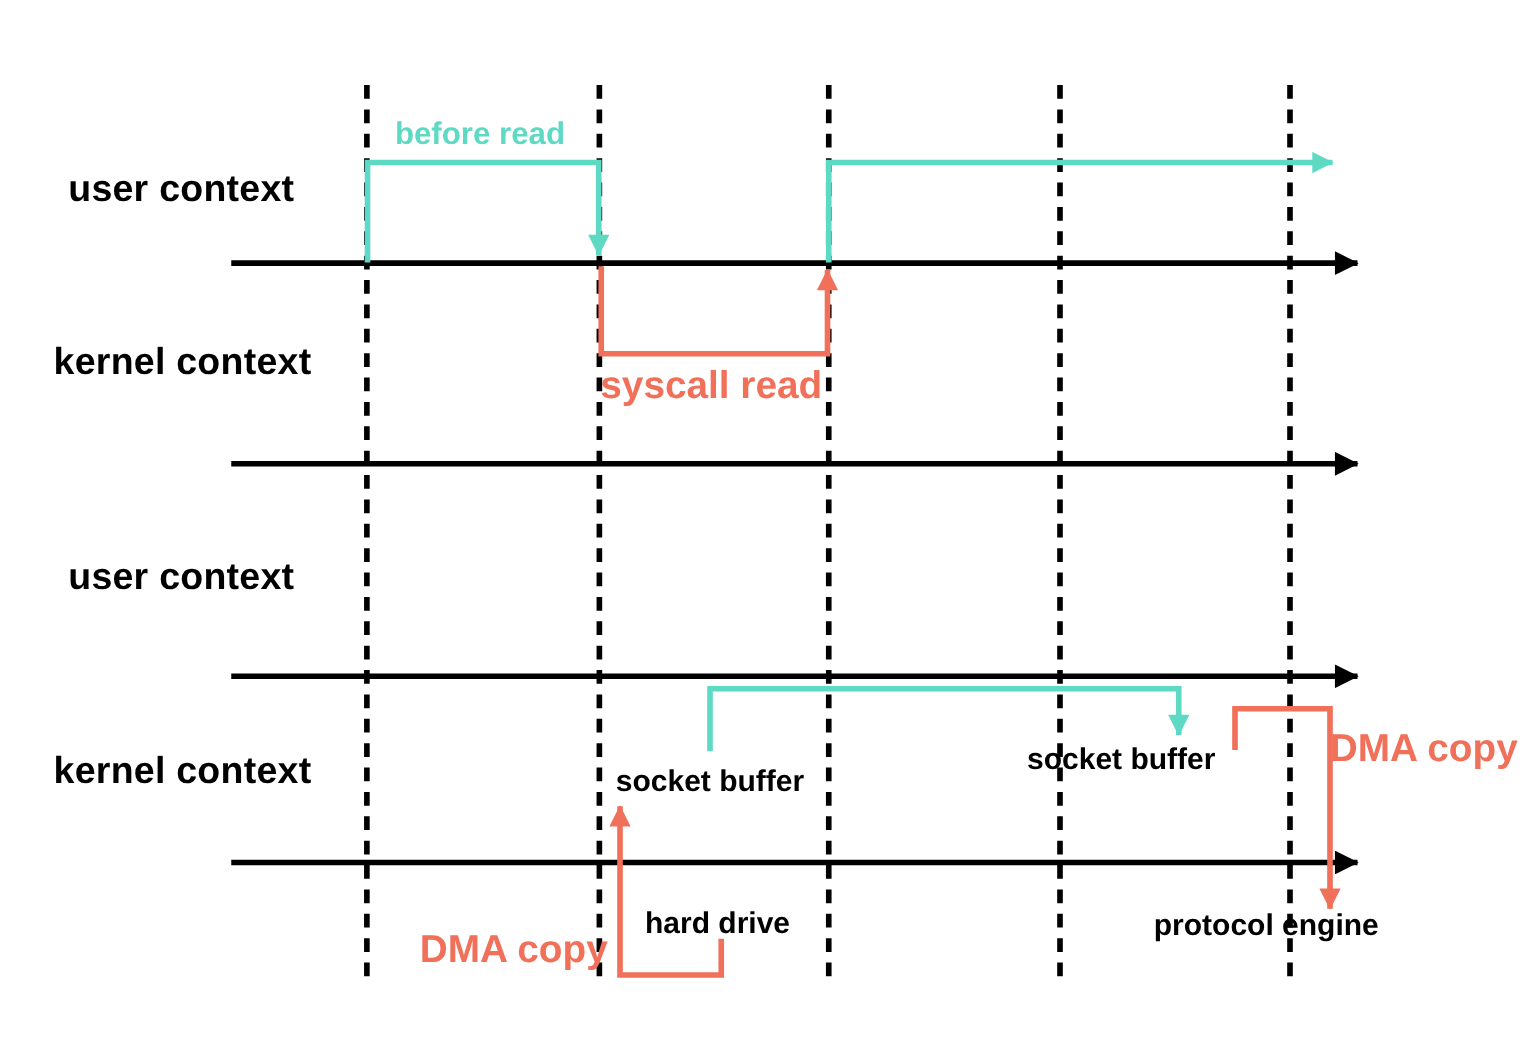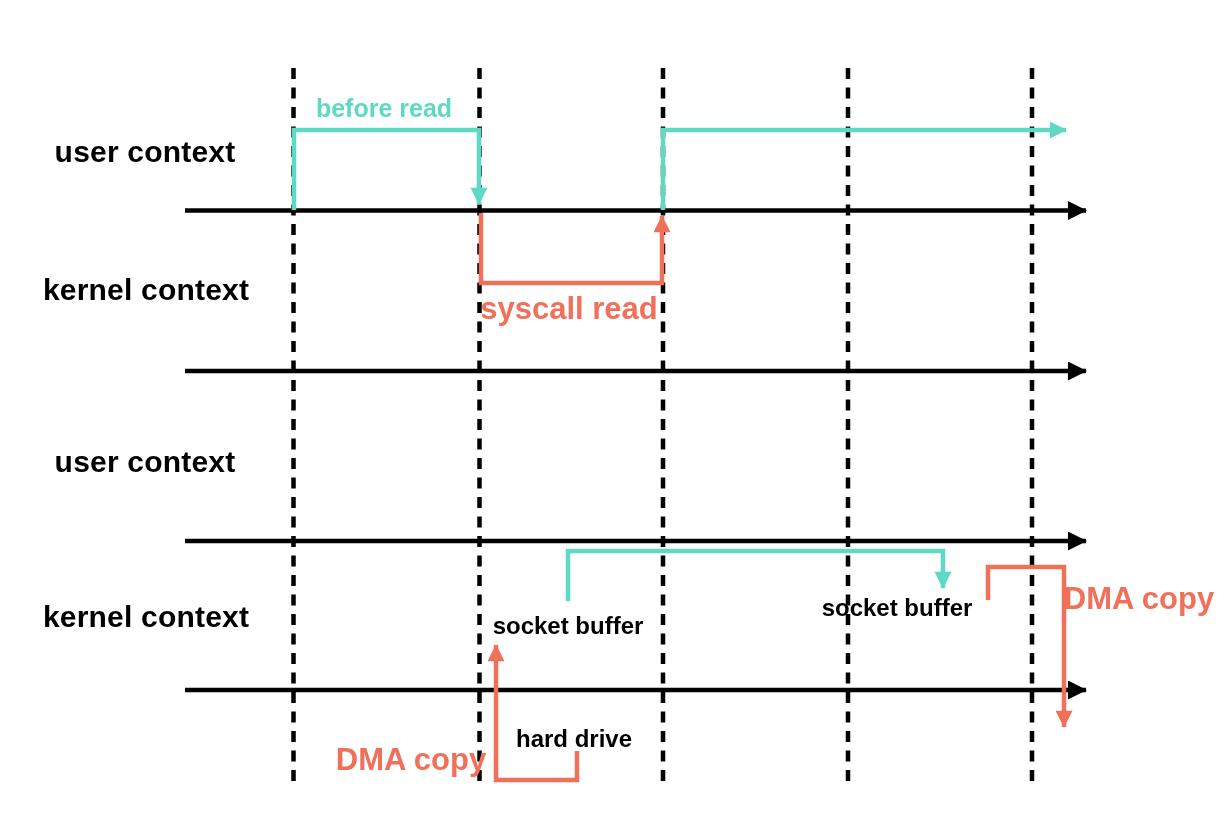--- a/index.html
+++ b/index.html
@@ -88,14 +88,15 @@
   <div class="label ctx" style="left:145px; top:462px;">user context</div>
   <div class="label ctx" style="left:146px; top:617px;">kernel context</div>
 
   <div class="label teal" style="left:384px; top:108px;">before read</div>
   <div class="label orange" style="left:569px; top:308px;">syscall read</div>
   <div class="label ann" style="left:568px; top:626px;">socket buffer</div>
   <div class="label ann" style="left:897px; top:608px;">socket buffer</div>
   <div class="label orange" style="left:1139px; top:598px;">DMA copy</div>
   <div class="label ann" style="left:574px; top:739px;text-align:center;">hard drive</div>
   <div class="label orange" style="left:411px; top:759px;">DMA copy</div>
+  <div class="label ann" style="left:1013px; top:741px;">protocol engine</div>
 
 </div>
 
 </body></html>

